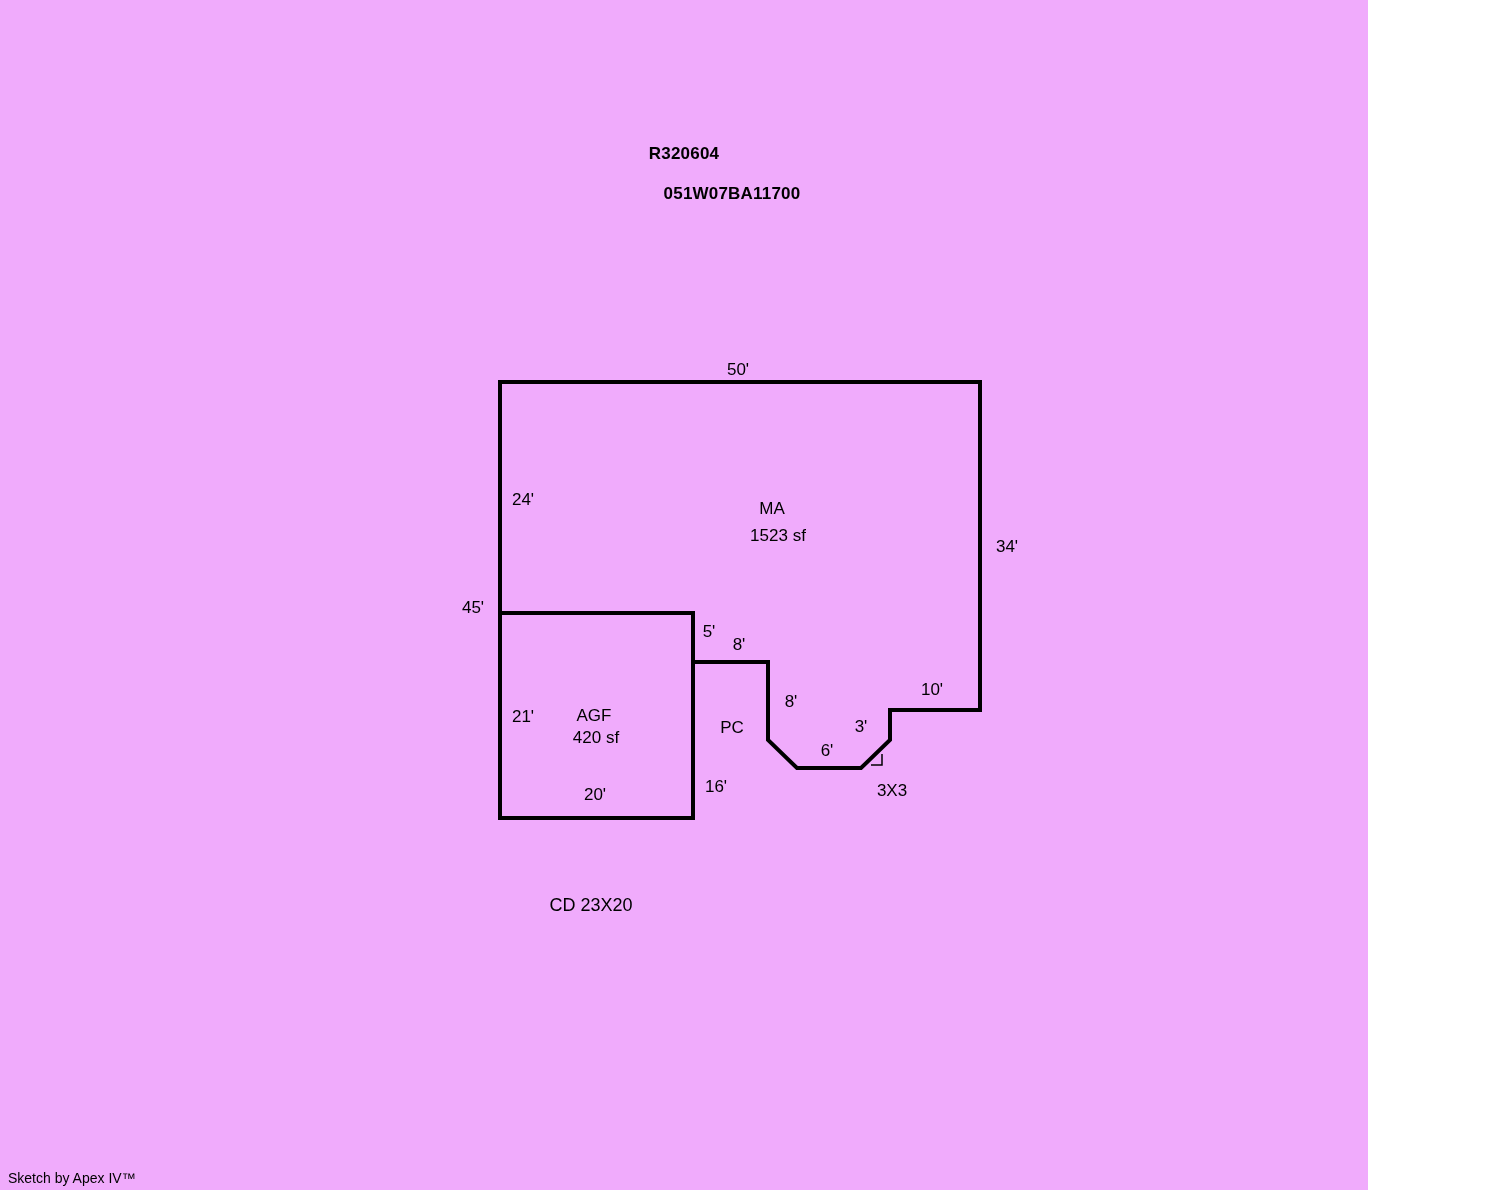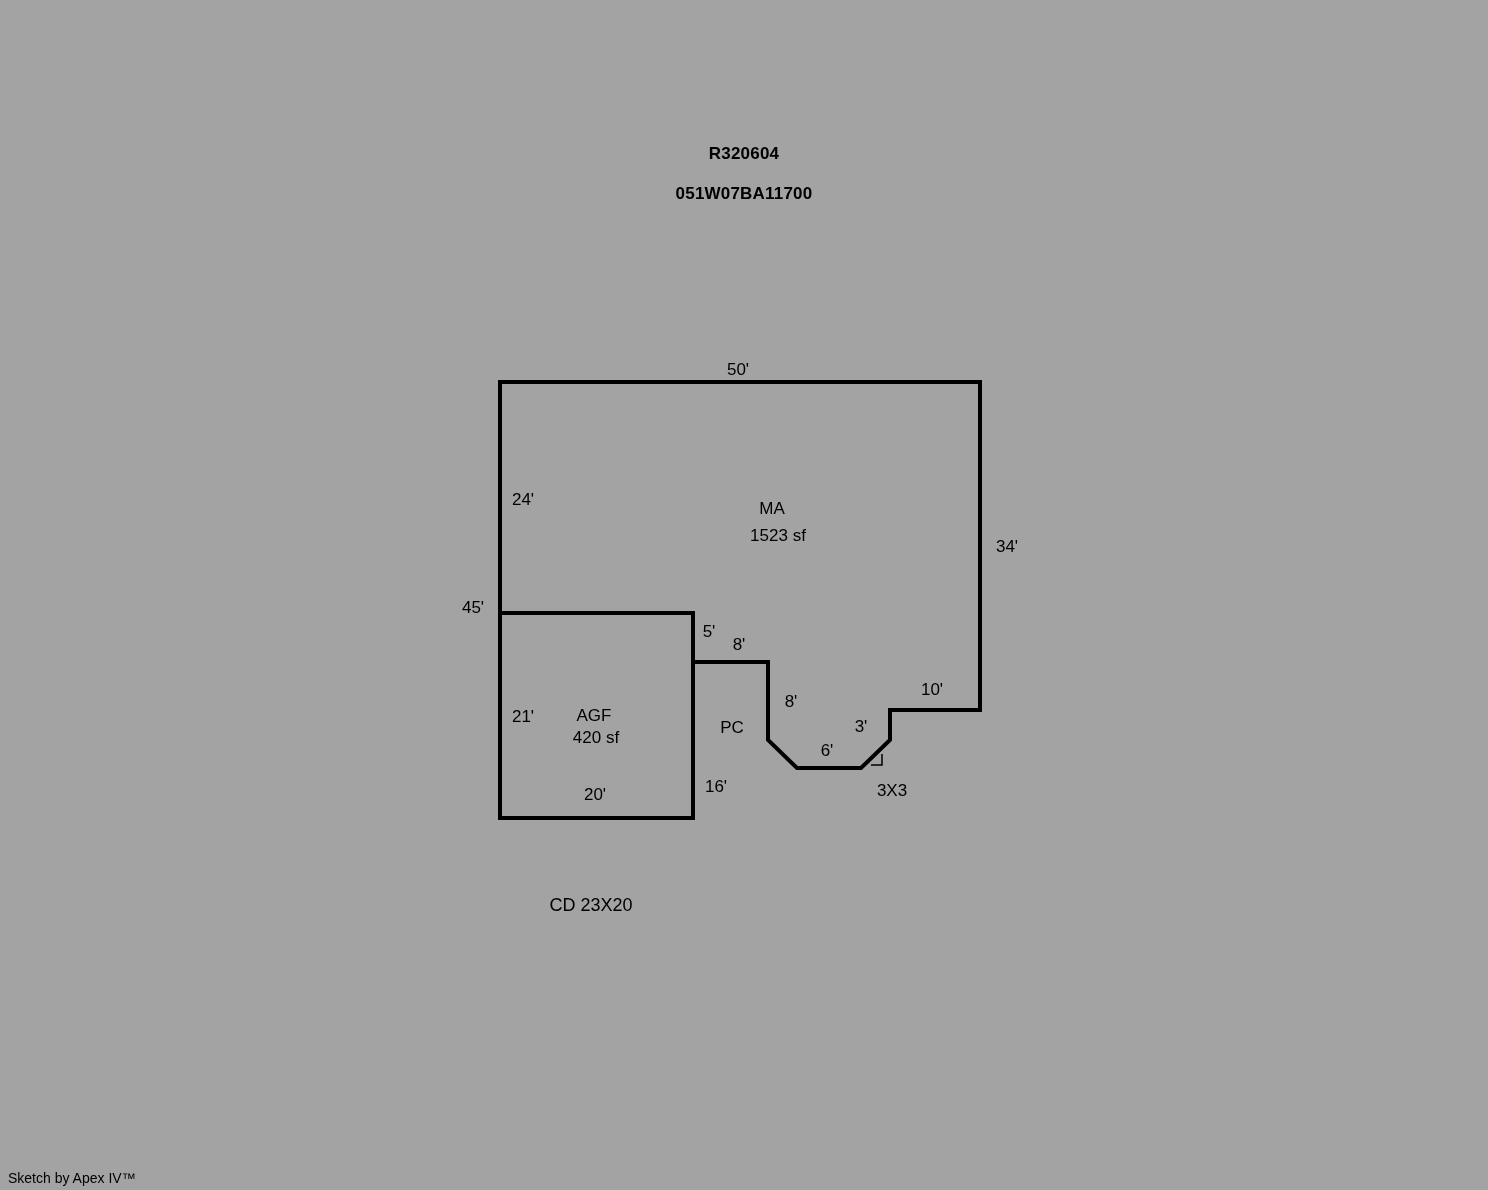--- a/index.html
+++ b/index.html
@@ -3,37 +3,37 @@
 <meta charset="utf-8">
 <style>
   html, body {
     margin: 0;
     padding: 0;
     background: #ffffff;
     font-family: "Liberation Sans", sans-serif;
   }
   .page {
     position: relative;
-    width: 1488px;
+    width: 1368px;
     height: 1190px;
-    background: #a3a3a3;
+    background: #f0abfc;
     overflow: hidden;
   }
   .title-line {
     position: absolute;
     left: 0;
     width: 100%;
     text-align: center;
     font-weight: 700;
     font-size: 17px;
     color: #000000;
     letter-spacing: 0.2px;
   }
   #title-line-1 { top: 144px; }
-  #title-line-2 { top: 184px; }
+  #title-line-2 { top: 184px; margin-left: 48px; }
   #sketch-svg {
     position: absolute;
     left: 0;
     top: 0;
     width: 1488px;
     height: 1190px;
   }
   #sketch-svg text {
     font-family: "Liberation Sans", sans-serif;
     fill: #000000;

